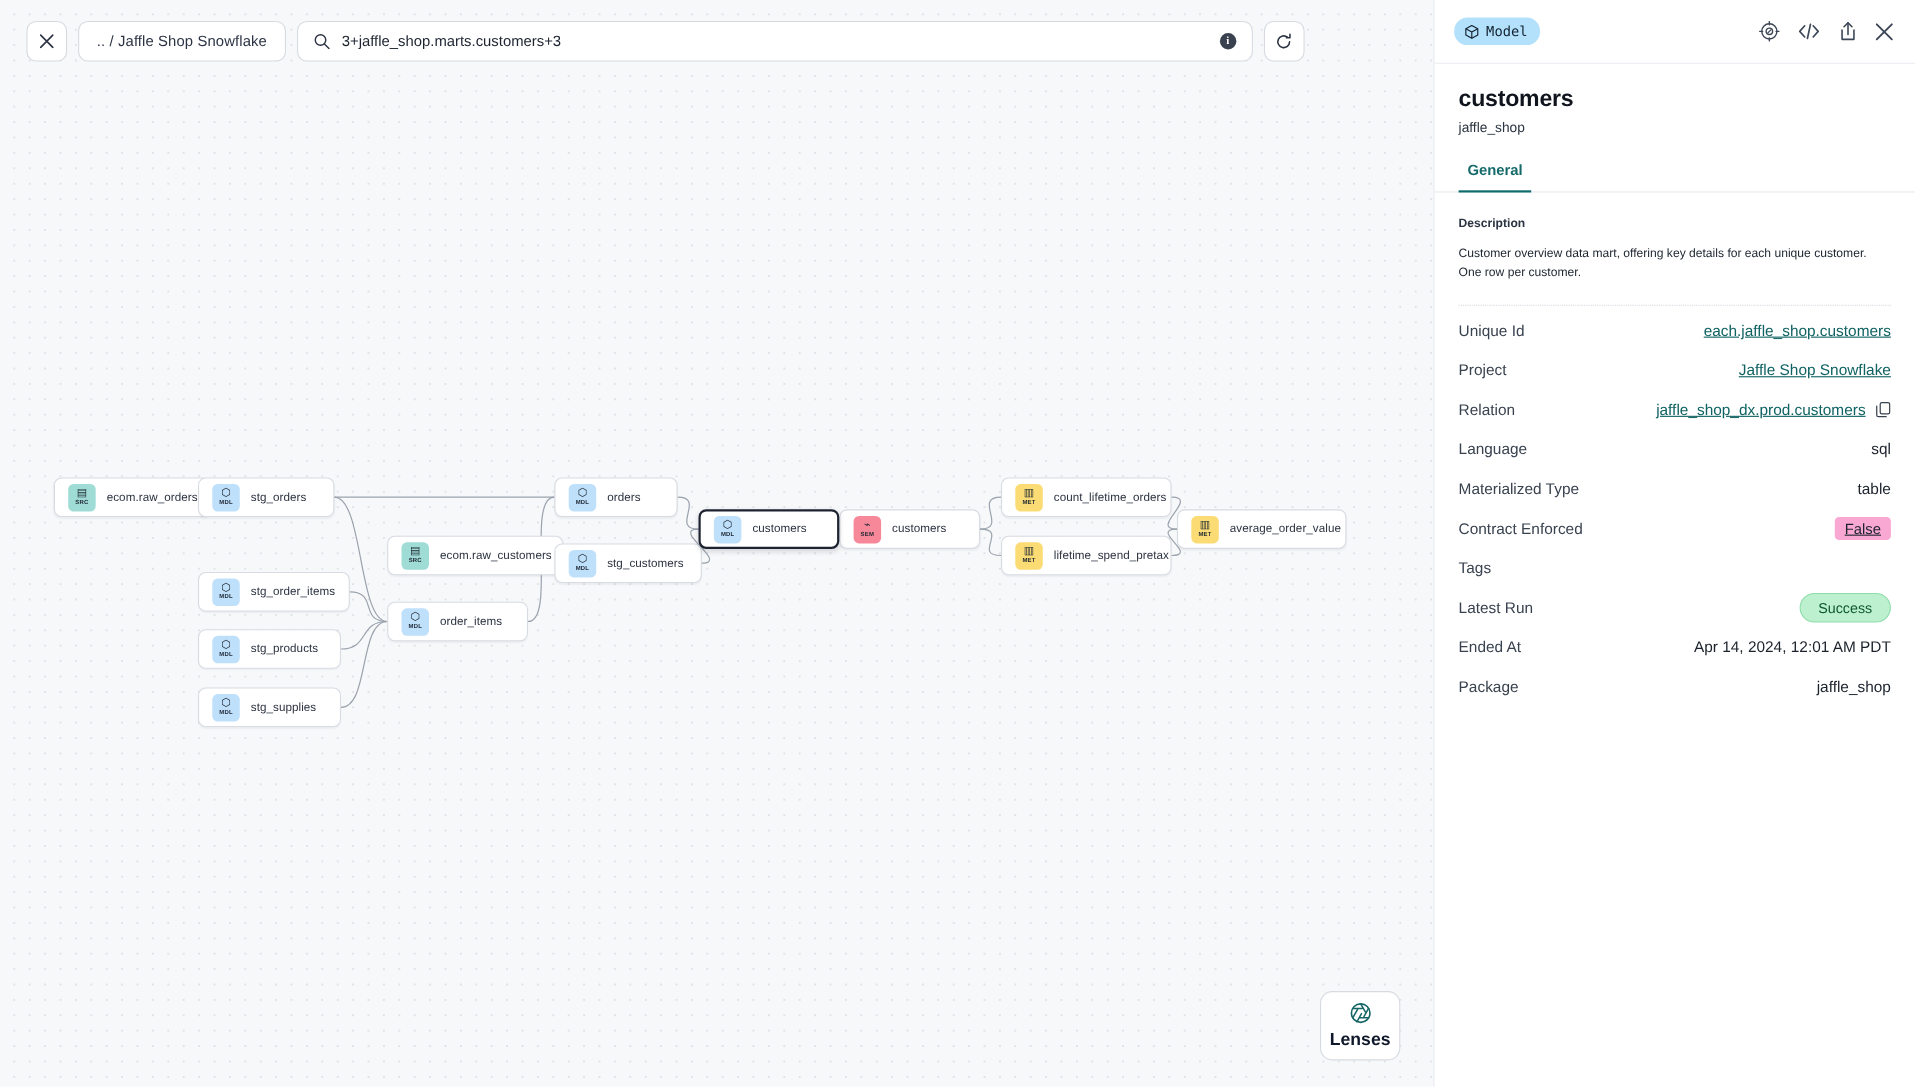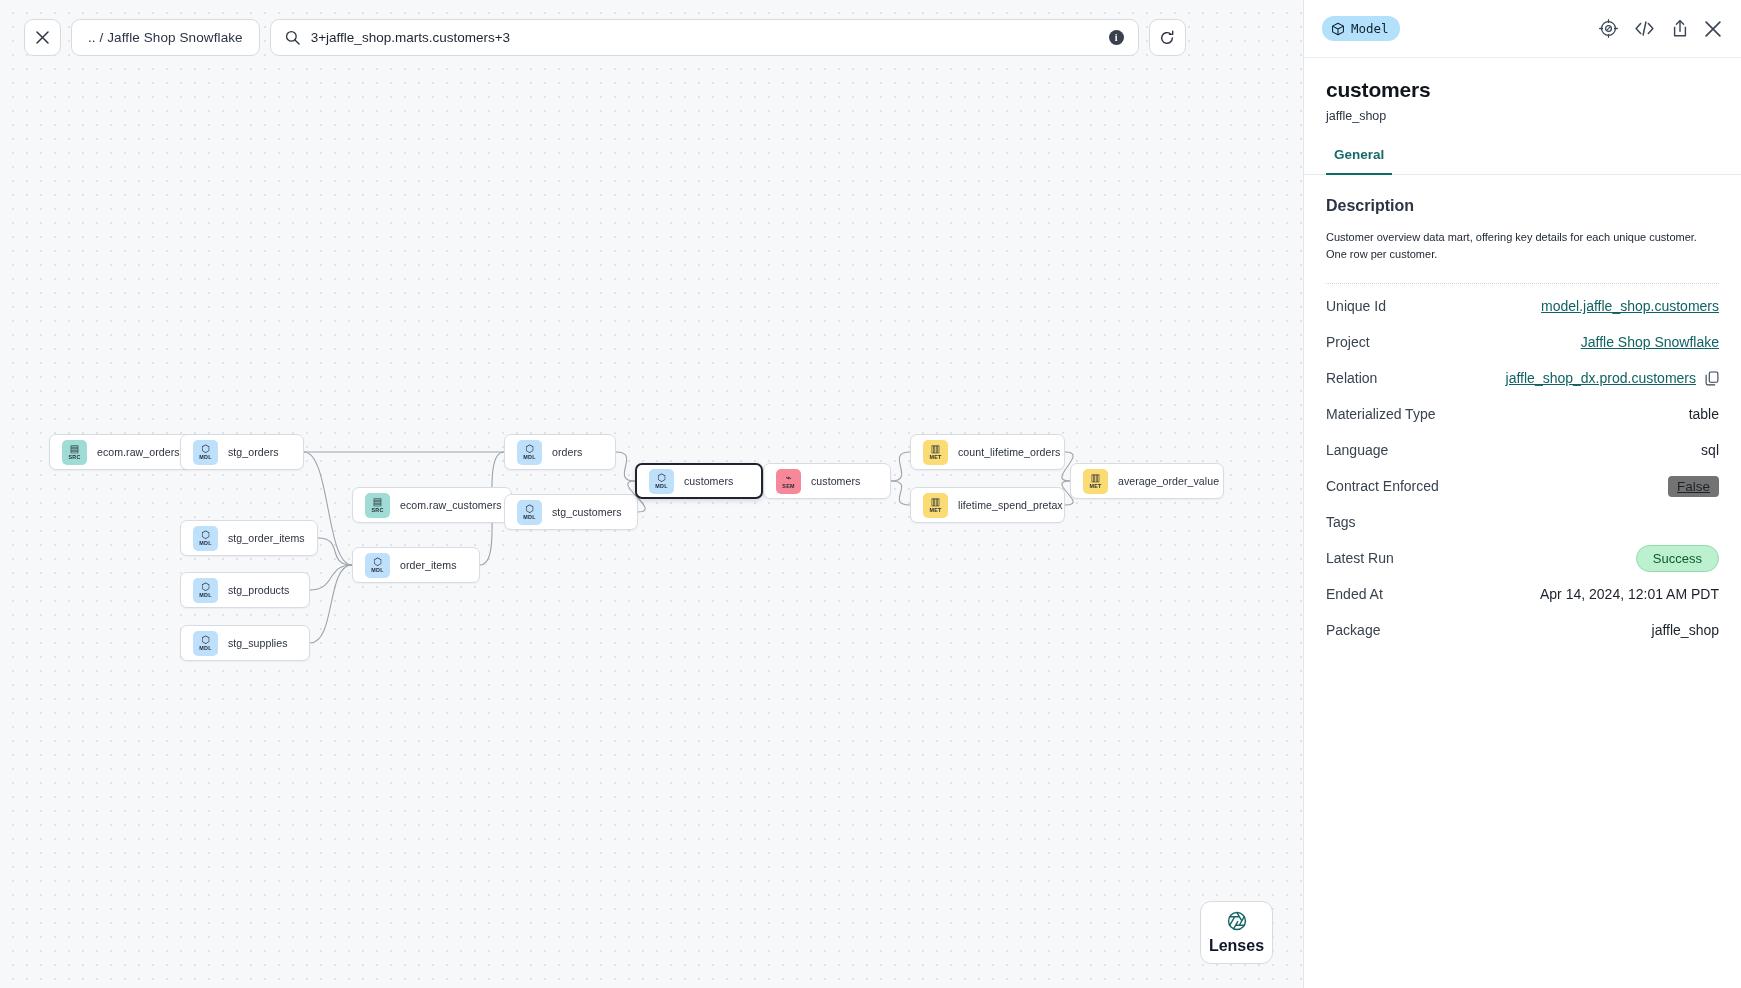--- a/index.html
+++ b/index.html
@@ -170,21 +170,21 @@
   .tab {
     font-size: 13.5px; font-weight: 700;
     color: #166a6a;
     padding: 0 8px 11px 8px;
     border-bottom: 2.5px solid #0f6b6b;
     cursor: pointer;
     margin-bottom: -1px;
   }
 
   .panel-body { padding: 22px 22px 0 22px; overflow-y: auto; flex: 1; }
-  .sec-label { font-size: 16px; font-weight: 700; color: #2b3442; }
+  .sec-label { font-size: 11px; font-weight: 700; color: #2b3442; }
   .description {
     margin-top: 14px;
     font-size: 11px; line-height: 1.55;
     color: #1c242f;
   }
   .hr-dotted { border-top: 1px dotted #cfd5dc; margin: 20px 0 4px 0; }
 
   .row {
     display: flex; align-items: center;
     justify-content: space-between;
@@ -197,21 +197,21 @@
     font-size: 14px; color: #1b222c;
     text-align: right;
     display: flex; align-items: center; gap: 9px;
     justify-content: flex-end;
   }
   .row-val .link {
     color: #106262; text-decoration: underline;
     cursor: pointer; white-space: nowrap;
   }
   .chip-plain {
-    background: #737373; border-radius: 4px;
+    background: #f9a8d4; border-radius: 4px;
     padding: 3px 9px; font-size: 13.5px; color: #1b222c; text-decoration: underline;
   }
   .chip-success {
     background: #bdf0cf; border: 1px solid #8fdcab;
     color: #0d5a2c; border-radius: 999px;
     padding: 5px 16px; font-size: 13px;
   }
   .copy-ic { cursor: pointer; color: #39424f; display: flex; }
 </style>
 </head>
@@ -424,21 +424,21 @@
       </div>
 
     <div class="panel-body">
       <div class="sec-label">Description</div>
       <div class="description">Customer overview data mart, offering key details for each unique customer. One row per customer.</div>
       <div class="hr-dotted"></div>
       <div id="detail-rows">
           <div class="row">
             <div class="row-key">Unique Id</div>
             <div class="row-val">
-              <span class="link">model.jaffle_shop.customers</span>
+              <span class="link">each.jaffle_shop.customers</span>
             </div>
           </div>
           <div class="row">
             <div class="row-key">Project</div>
             <div class="row-val">
               <span class="link">Jaffle Shop Snowflake</span>
             </div>
           </div>
           <div class="row">
             <div class="row-key">Relation</div>
@@ -446,29 +446,29 @@
               <span class="link">jaffle_shop_dx.prod.customers</span>
               <span class="copy-ic">
                 <svg width="14" height="15" viewBox="0 0 15 16">
                   <rect x="4.6" y="1" width="9.2" height="11" rx="1.6" stroke="#39424f" stroke-width="1.2" fill="none"></rect>
                   <path d="M10.4 14.8 L2.8 14.8 A1.6 1.6 0 0 1 1.2 13.2 L1.2 4.4" stroke="#39424f" stroke-width="1.2" fill="none" stroke-linecap="round"></path>
                 </svg>
               </span>
             </div>
           </div>
           <div class="row">
+            <div class="row-key">Language</div>
+            <div class="row-val">
+              <span>sql</span>
+            </div>
+          </div>
+          <div class="row">
             <div class="row-key">Materialized Type</div>
             <div class="row-val">
               <span>table</span>
-            </div>
-          </div>
-          <div class="row">
-            <div class="row-key">Language</div>
-            <div class="row-val">
-              <span>sql</span>
             </div>
           </div>
           <div class="row">
             <div class="row-key">Contract Enforced</div>
             <div class="row-val">
               <span class="chip-plain">False</span>
             </div>
           </div>
           <div class="row">
             <div class="row-key">Tags</div>

